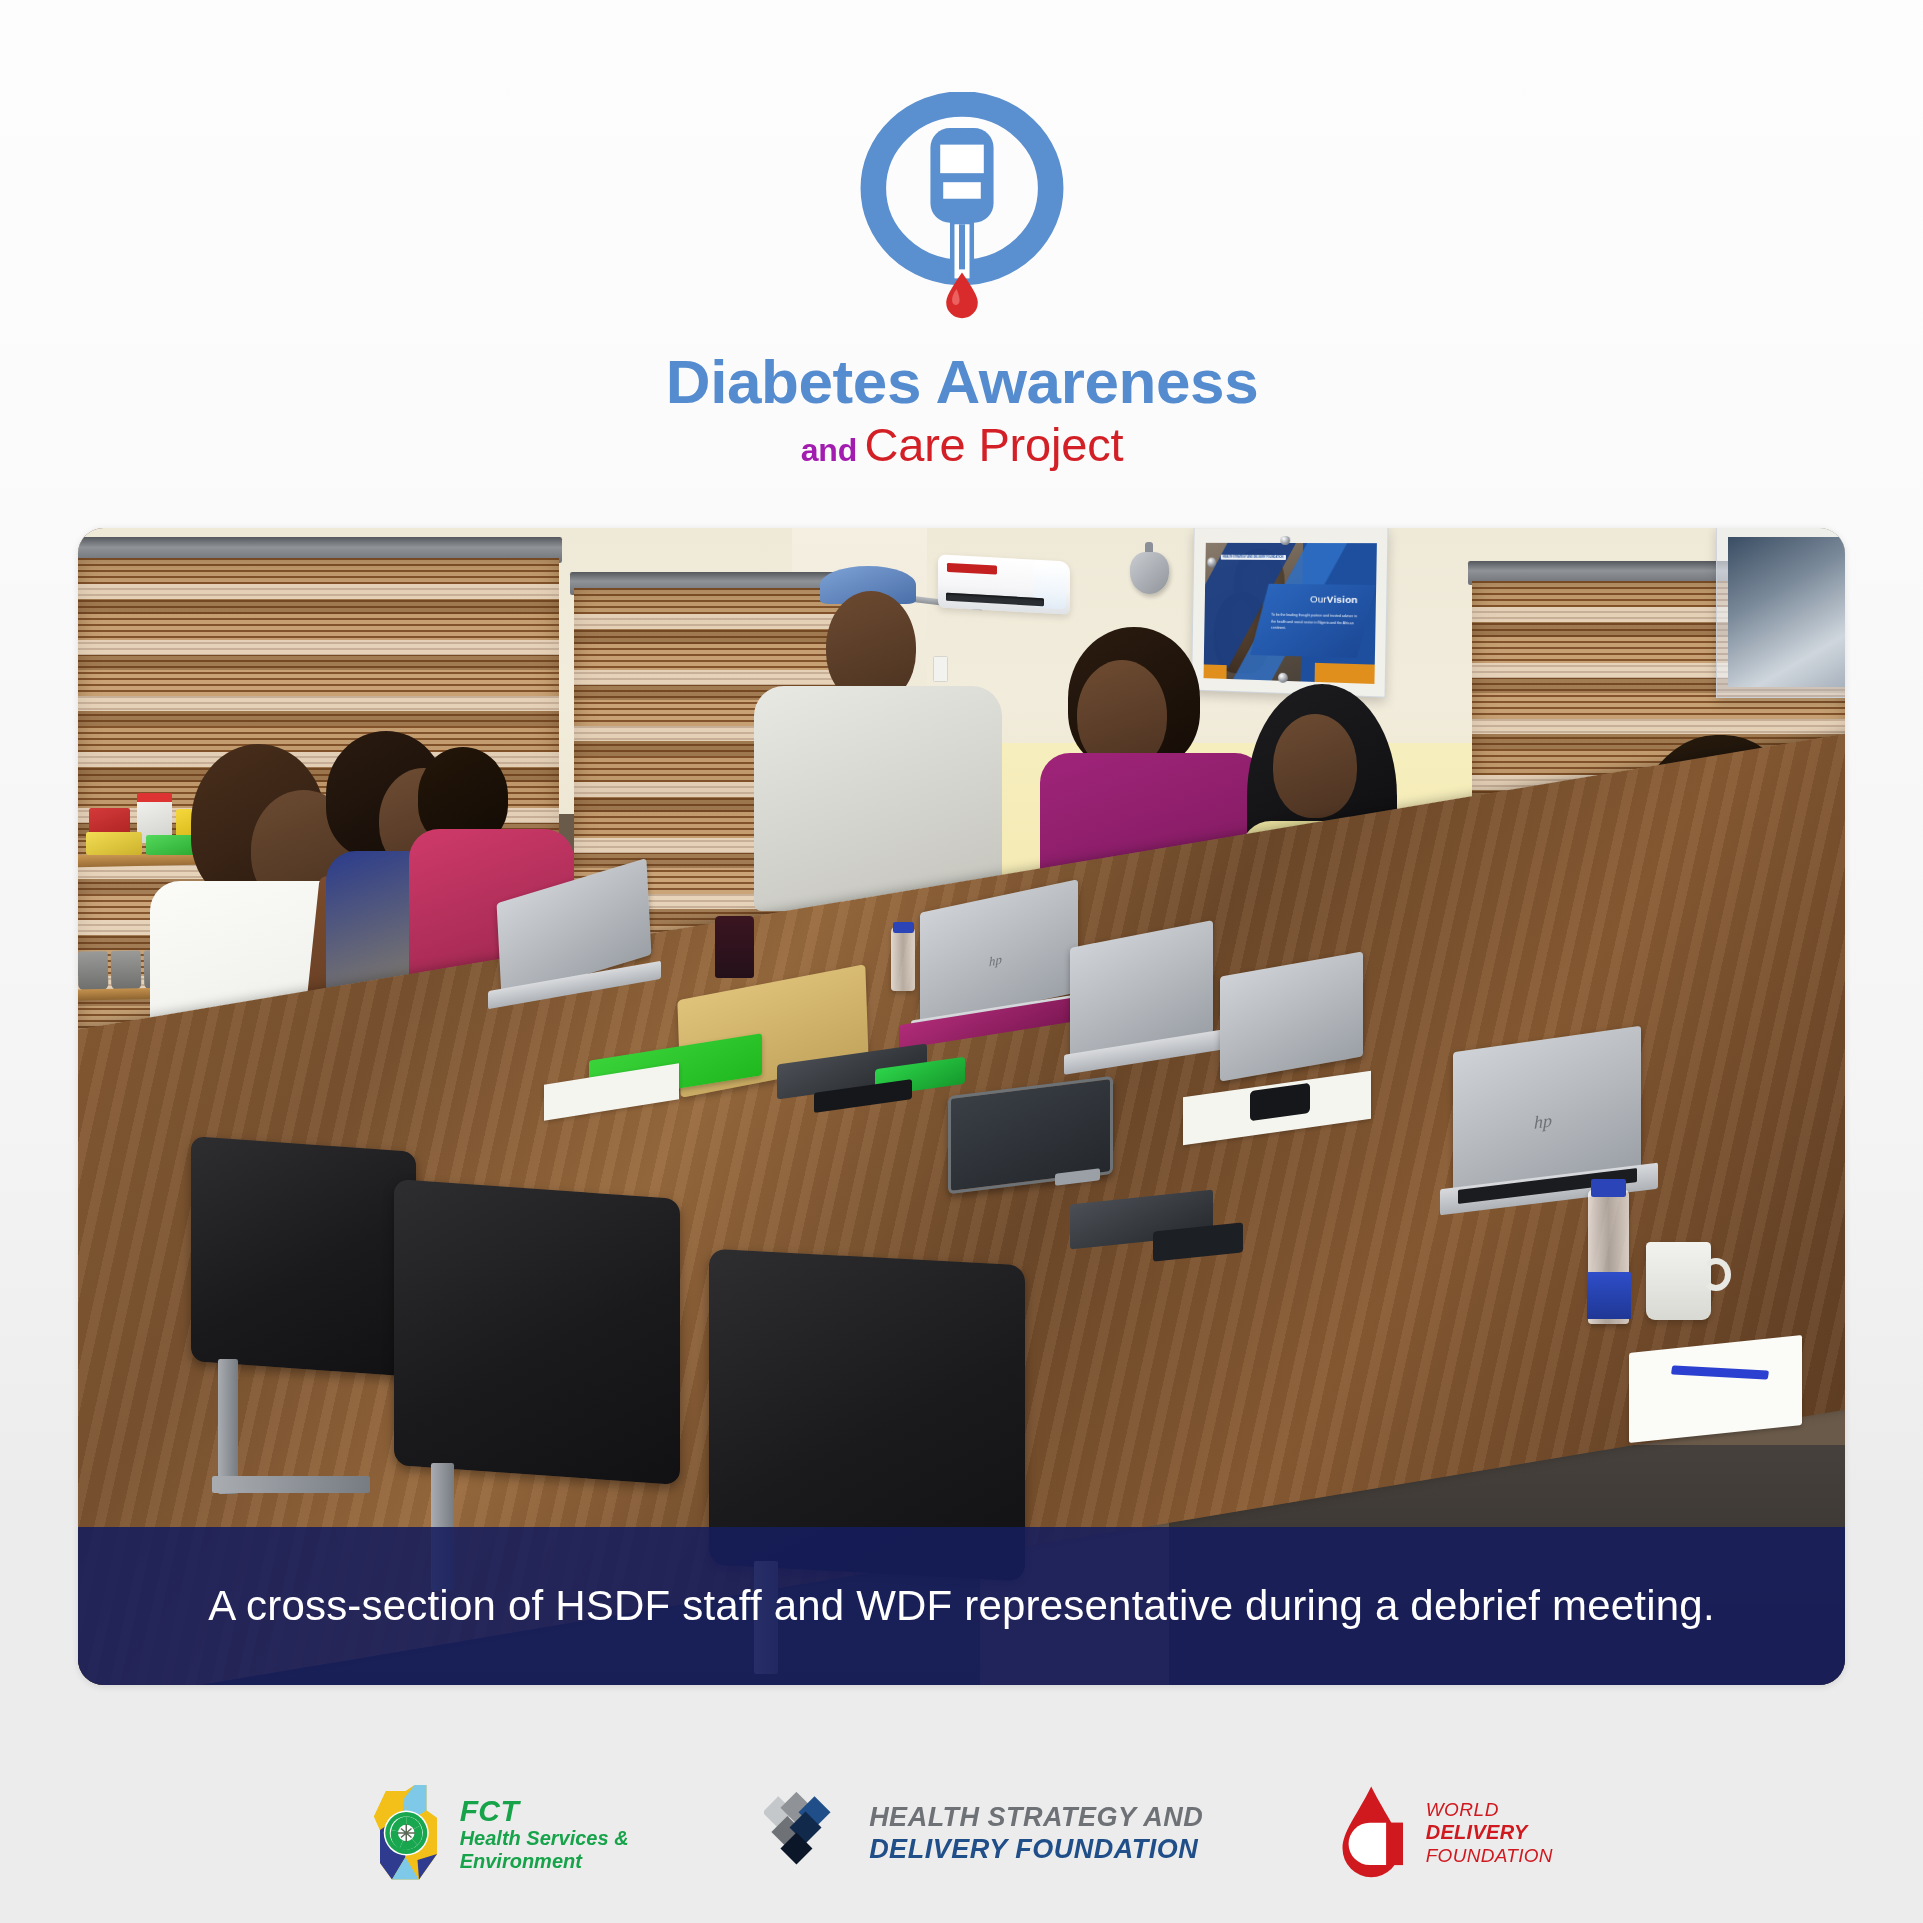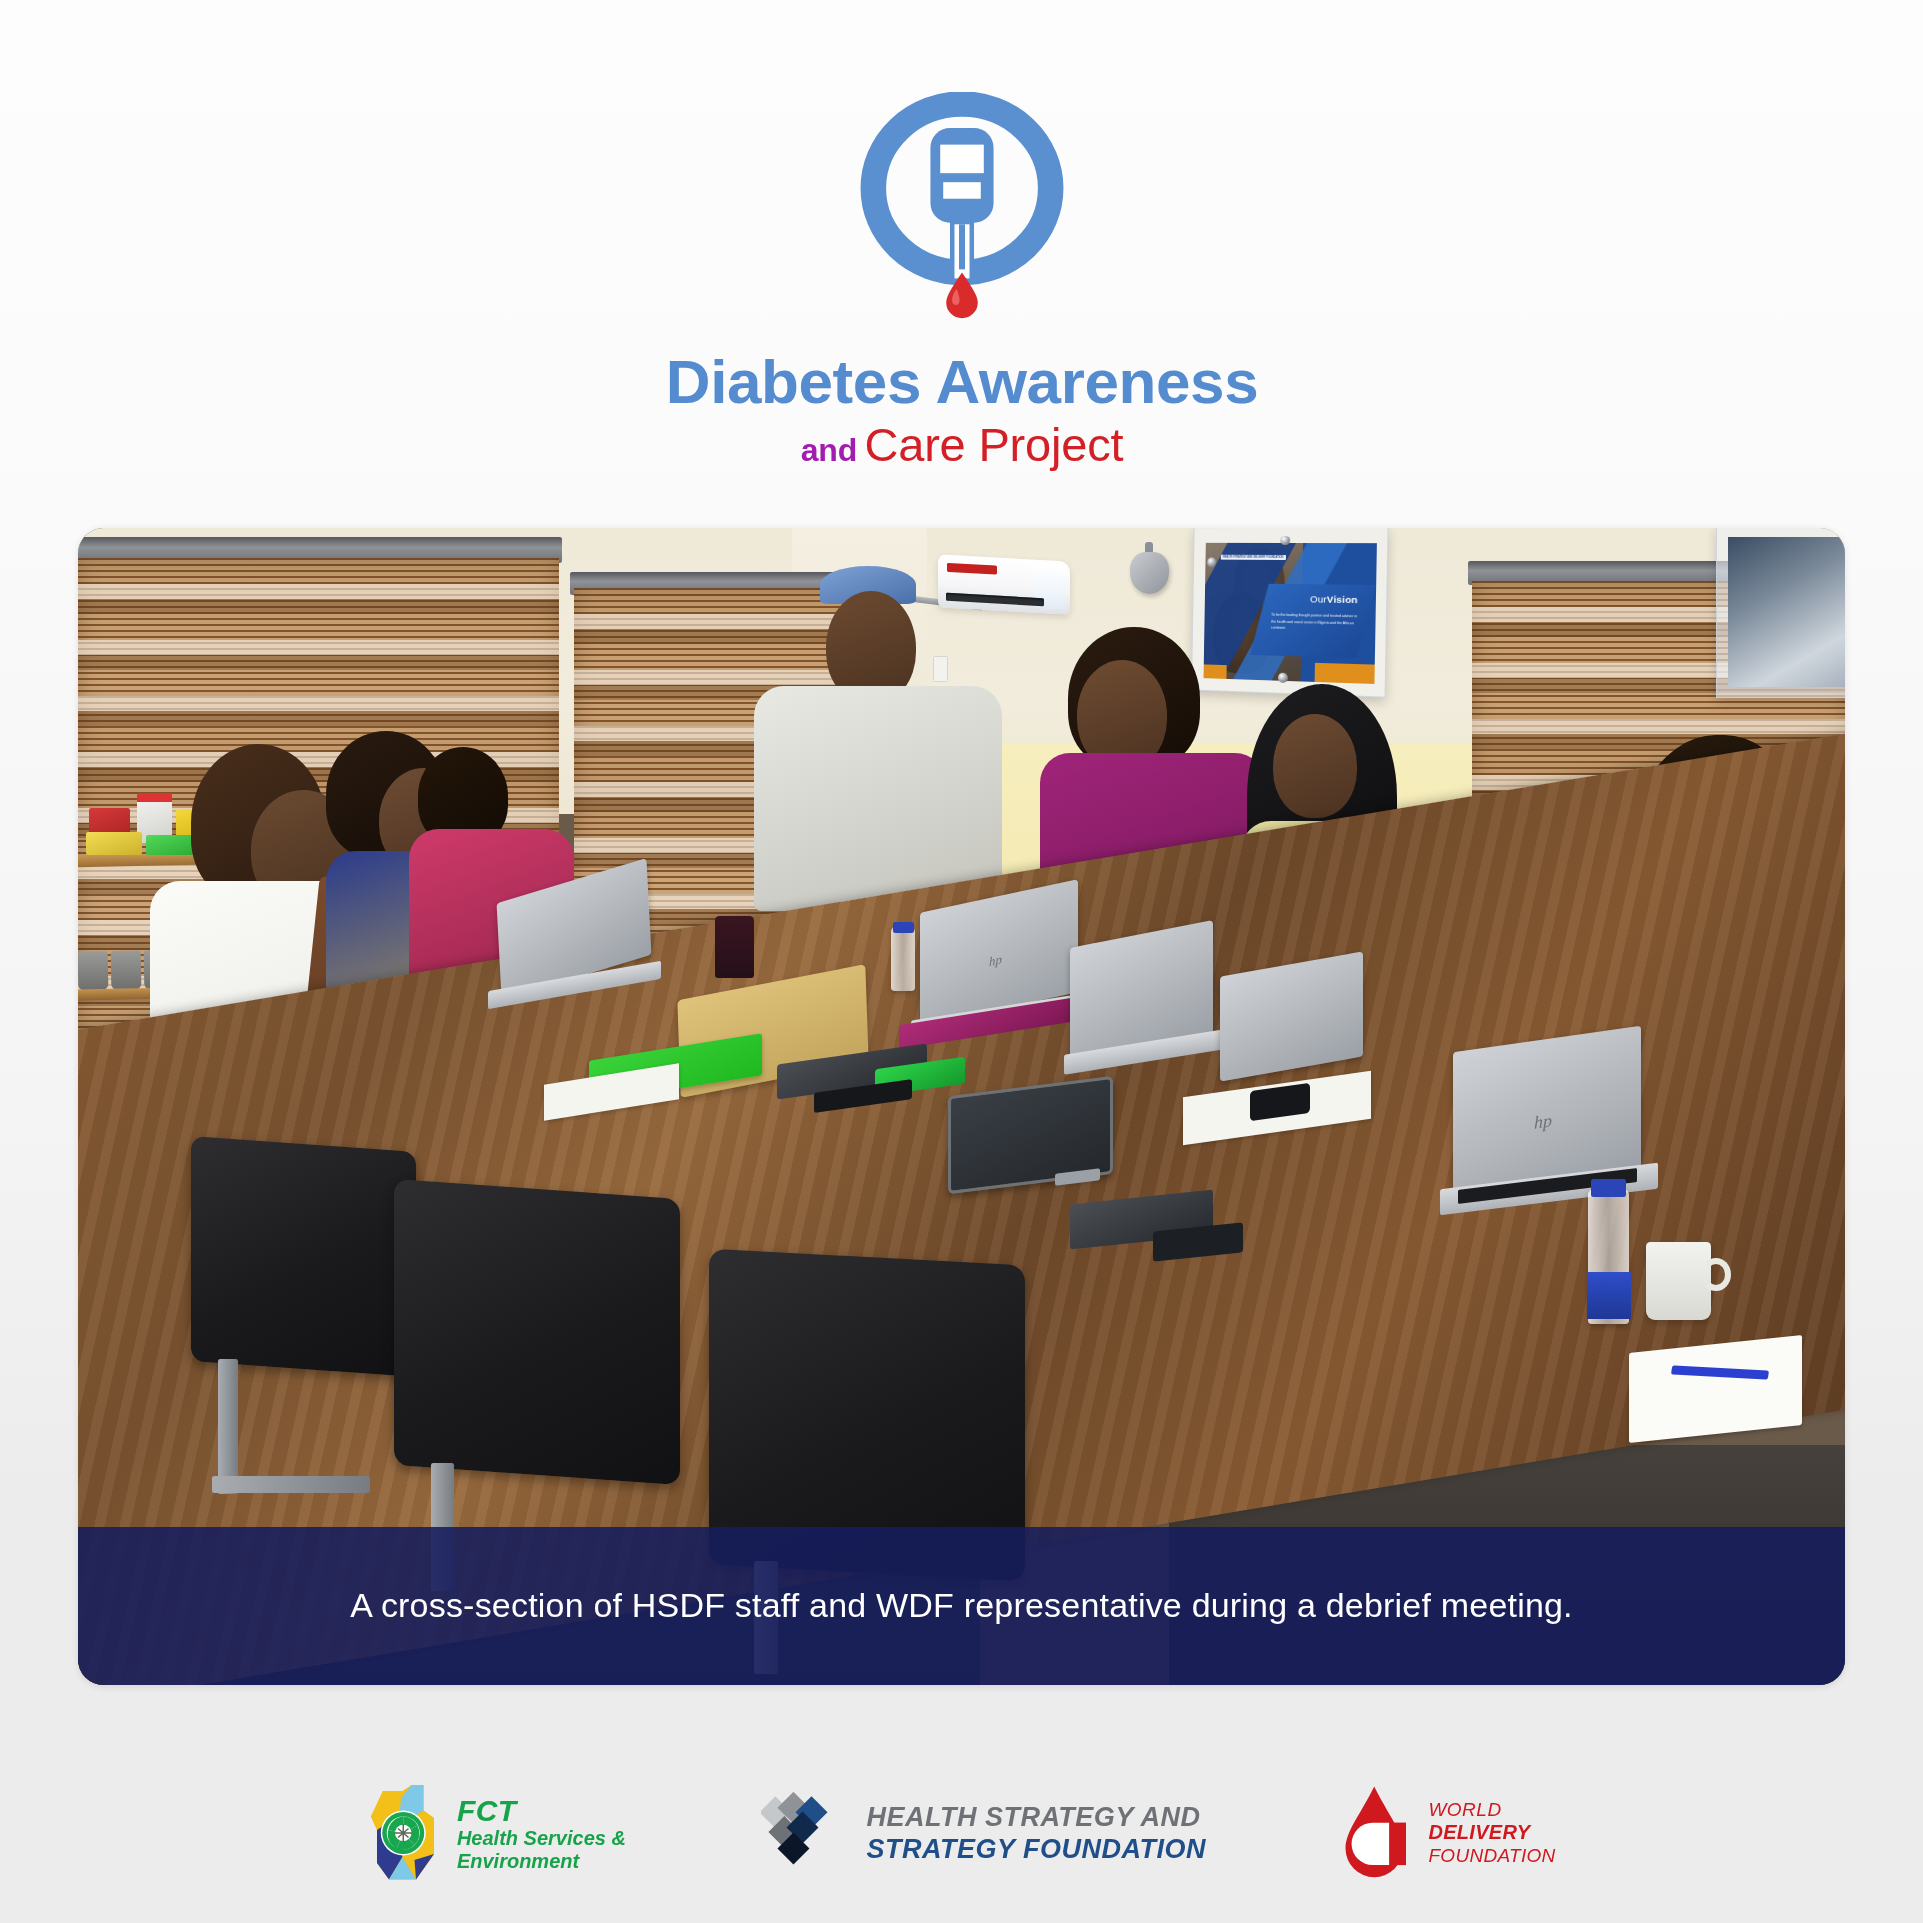--- a/index.html
+++ b/index.html
@@ -398,21 +398,21 @@
   
   .caption-bar {
     position: absolute; left: 0; right: 0; bottom: 0;
     height: 158px;
     background: rgba(22,28,92,0.88);
     display: flex; align-items: center; justify-content: center;
     padding: 0 105px;
   }
   .caption-text {
     color: #ffffff;
-    font-size: 34px;
+    font-size: 42px;
     line-height: 1.28;
     text-align: center;
     font-weight: 400;
     letter-spacing: 0.2px;
   }
 
   
   .footer {
     position: absolute; left: 0; right: 0; top: 1758px;
     height: 150px;
@@ -699,21 +699,21 @@
         <rect x="4" y="12" width="30" height="30" transform="rotate(45 19 27)" fill="#c5c8cb"></rect>
         <rect x="28" y="6" width="30" height="30" transform="rotate(45 43 21)" fill="#8f9397"></rect>
         <rect x="52" y="12" width="30" height="30" transform="rotate(45 67 27)" fill="#1f4e88"></rect>
         <rect x="16" y="38" width="30" height="30" transform="rotate(45 31 53)" fill="#6e7276"></rect>
         <rect x="40" y="32" width="30" height="30" transform="rotate(45 55 47)" fill="#11294b"></rect>
         <rect x="28" y="60" width="30" height="30" transform="rotate(45 43 75)" fill="#0b1628"></rect>
       </svg>
     </div>
     <div class="hsdf-text">
       <div class="hsdf-t1">HEALTH STRATEGY AND</div>
-      <div class="hsdf-t2">STRATEGY FOUNDATION</div>
+      <div class="hsdf-t2">DELIVERY FOUNDATION</div>
     </div>
   </div>
 
   <div class="flogo">
     <div class="wdf-mark">
       <svg viewBox="0 0 94 128" xmlns="http://www.w3.org/2000/svg">
         <path d="M44 2 C24 42 6 62 6 84 a38 38 0 0 0 76 0 C82 62 64 42 44 2 z" fill="#d0191f"></path>
         <rect x="42" y="50" width="44" height="56" fill="#d0191f"></rect>
         <path d="M42 50 h22 a0 0 0 0 1 0 0 v56 h-22 a28 28 0 0 1 0 -56 z" fill="#ffffff"></path>
         <rect x="64" y="50" width="22" height="56" fill="#d0191f"></rect>

